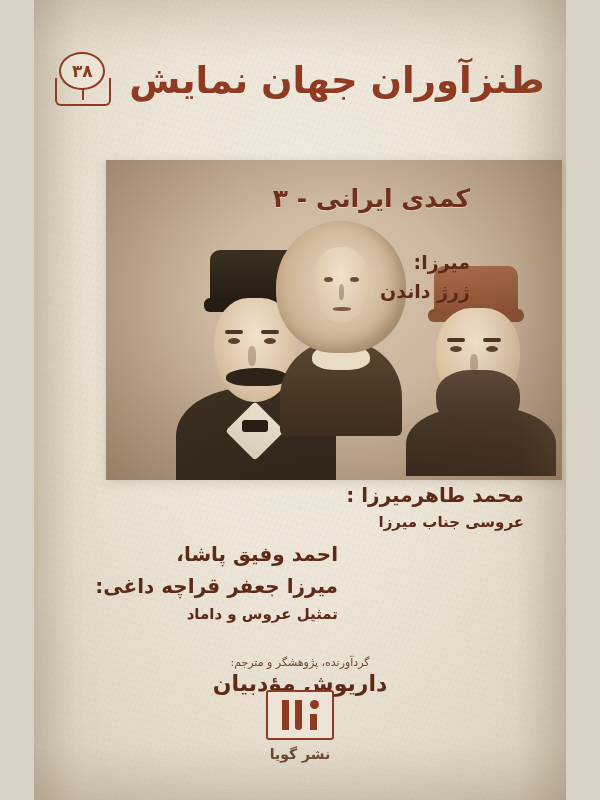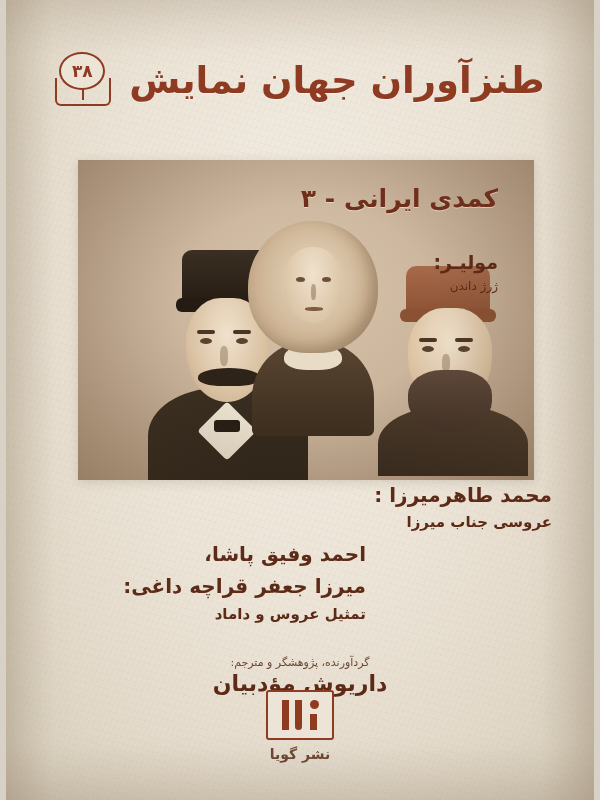--- a/index.html
+++ b/index.html
@@ -6,21 +6,21 @@
     margin: 0;
     padding: 0;
     background: #d8d2c6;
   }
   body {
     font-family: "DejaVu Sans", "Liberation Sans", sans-serif;
   }
 
   .cover {
     position: relative;
-    width: 588px;
+    width: 532px;
     height: 800px;
     margin: 0 auto;
     overflow: hidden;
     background:
       radial-gradient(ellipse at 50% 35%, #f2ece1 0%, #ece4d7 45%, #e2d9c9 75%, #d6ccba 100%);
     box-shadow: inset 0 0 60px rgba(140,120,95,0.25);
   }
   
   .paper-texture {
     position: absolute;
@@ -254,22 +254,22 @@
     text-align: right;
     z-index: 3;
     line-height: 1.5;
   }
   .author-name {
     font-size: 19px;
     font-weight: bold;
     color: #5d2a17;
   }
   .work-line {
-    font-size: 12px;
-    font-weight: normal;
+    font-size: 19px;
+    font-weight: bold;
     color: #5d2a17;
     white-space: nowrap;
   }
 
   
   .credit-left {
     position: absolute;
     top: 480px;
     right: 42px;
     text-align: right;
@@ -410,21 +410,21 @@
     </div>
 
     <div class="vignette"></div>
   </div>
 
   <div class="subtitle-block">
     <div class="subtitle-main">کمدی ایرانی - ۳</div>
   </div>
 
   <div class="author-block">
-    <div class="author-name">مولیـر:</div>
+    <div class="author-name">میرزا:</div>
     <div class="work-line">ژرژ داندن</div>
   </div>
 
   <div class="credit-left">
     <div class="name">محمد طاهرمیرزا :</div>
     <div class="work">عروسی جناب میرزا</div>
   </div>
 
   <div class="credit-right">
     <div class="name">احمد وفیق پاشا،</div>

